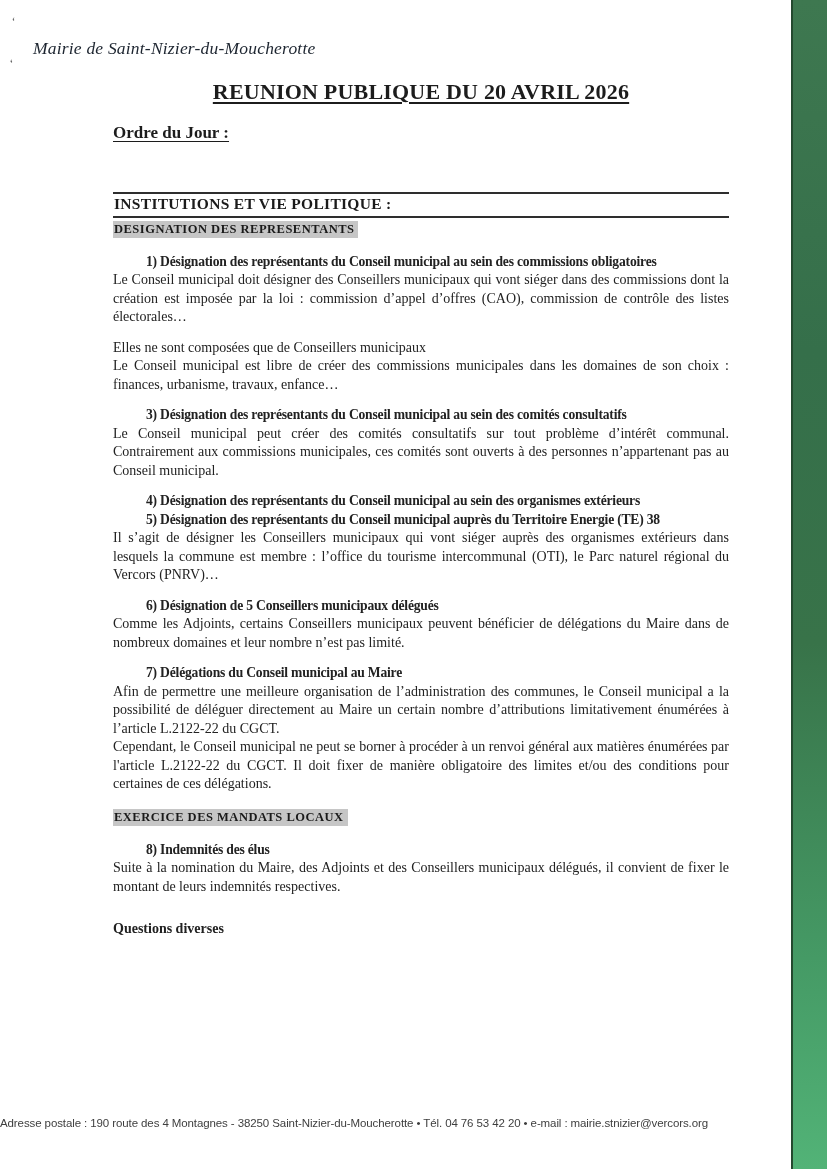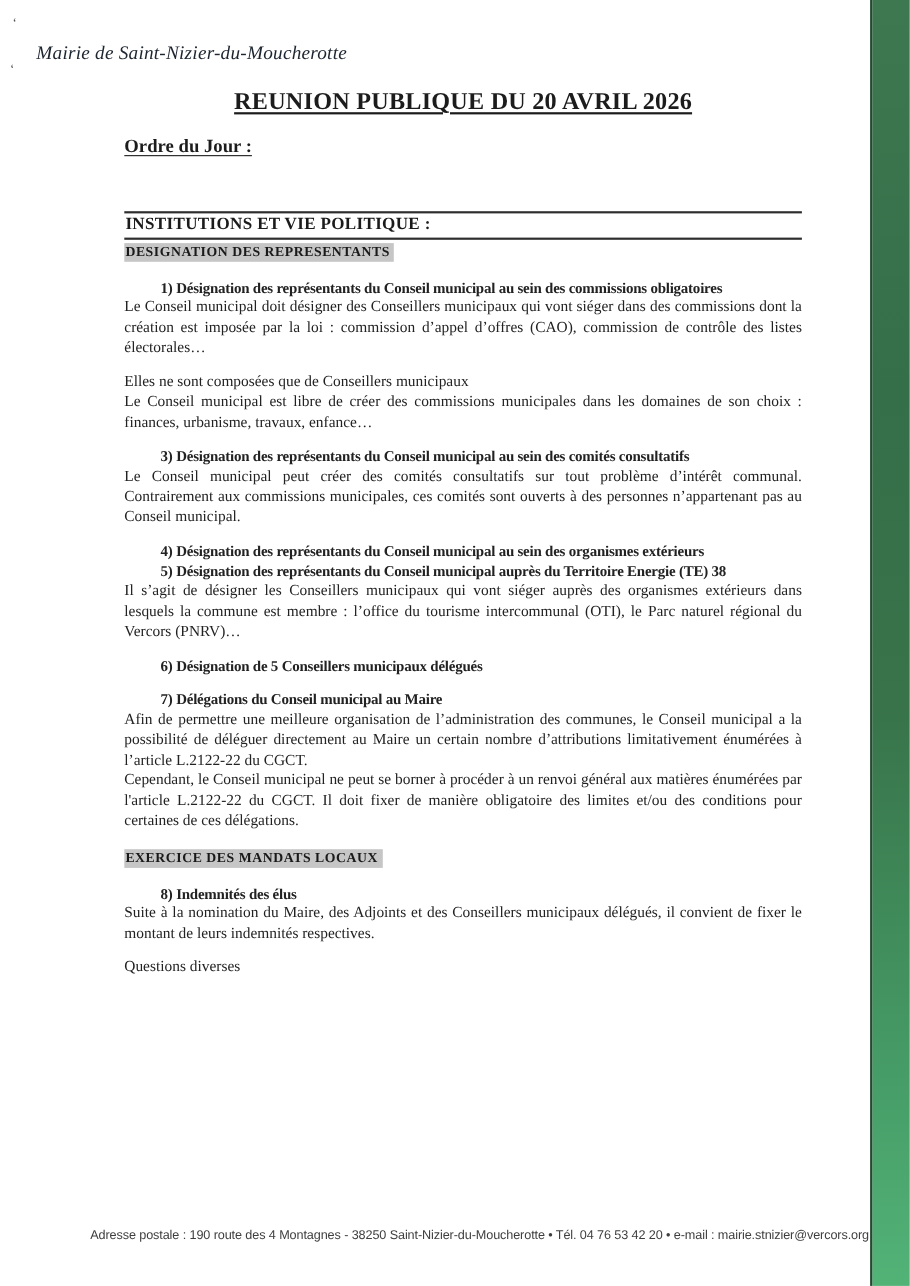--- a/index.html
+++ b/index.html
@@ -80,25 +80,25 @@
   .block p { margin: 0; }
   .block p.h {
     font-weight: bold;
     font-size: 13.6px;
     letter-spacing: -0.2px;
     white-space: nowrap;
     margin-left: 33px;
   }
   .block p.p { text-align: justify; }
 
-  .closing { font-weight: normal; margin-top: 12px; }
+  .closing { font-weight: bold; margin-top: 24px; }
 
   .footer {
     position: absolute; left: 0; top: 1117px; width: 790px;
-    text-align: right;
+    text-align: left;
     font-family: "Liberation Sans", sans-serif;
     font-size: 11.5px;
     letter-spacing: -0.1px;
     color: #3e3e3e;
   }
 </style>
 </head>
 <body>
 
 <div class="accent-strip"></div>
@@ -131,20 +131,21 @@
         <p class="h">3) Désignation des représentants du Conseil municipal au sein des comités consultatifs</p>
         <p class="p">Le Conseil municipal peut créer des comités consultatifs sur tout problème d’intérêt communal. Contrairement aux commissions municipales, ces comités sont ouverts à des personnes n’appartenant pas au Conseil municipal.</p>
       </div>
       <div class="block">
         <p class="h">4) Désignation des représentants du Conseil municipal au sein des organismes extérieurs</p>
         <p class="h">5) Désignation des représentants du Conseil municipal auprès du Territoire Energie (TE) 38</p>
         <p class="p">Il s’agit de désigner les Conseillers municipaux qui vont siéger auprès des organismes extérieurs dans lesquels la commune est membre : l’office du tourisme intercommunal (OTI), le Parc naturel régional du Vercors (PNRV)…</p>
       </div>
       <div class="block">
         <p class="h">6) Désignation de 5 Conseillers municipaux délégués</p>
+        <p class="p">Comme les Adjoints, certains Conseillers municipaux peuvent bénéficier de délégations du Maire dans de nombreux domaines et leur nombre n’est pas limité.</p>
       </div>
       <div class="block">
         <p class="h">7) Délégations du Conseil municipal au Maire</p>
         <p class="p">Afin de permettre une meilleure organisation de l’administration des communes, le Conseil municipal a la possibilité de déléguer directement au Maire un certain nombre d’attributions limitativement énumérées à l’article L.2122-22 du CGCT.</p>
         <p class="p">Cependant, le Conseil municipal ne peut se borner à procéder à un renvoi général aux matières énumérées par l'article L.2122-22 du CGCT. Il doit fixer de manière obligatoire des limites et/ou des conditions pour certaines de ces délégations.</p>
       </div>
       <div class="block"><div class="subsection-label">EXERCICE DES MANDATS LOCAUX</div><br><p class="h">8) Indemnités des élus</p><p class="p">Suite à la nomination du Maire, des Adjoints et des Conseillers municipaux délégués, il convient de fixer le montant de leurs indemnités respectives.</p></div>
     </div>
 
   <p class="closing">Questions diverses</p>

